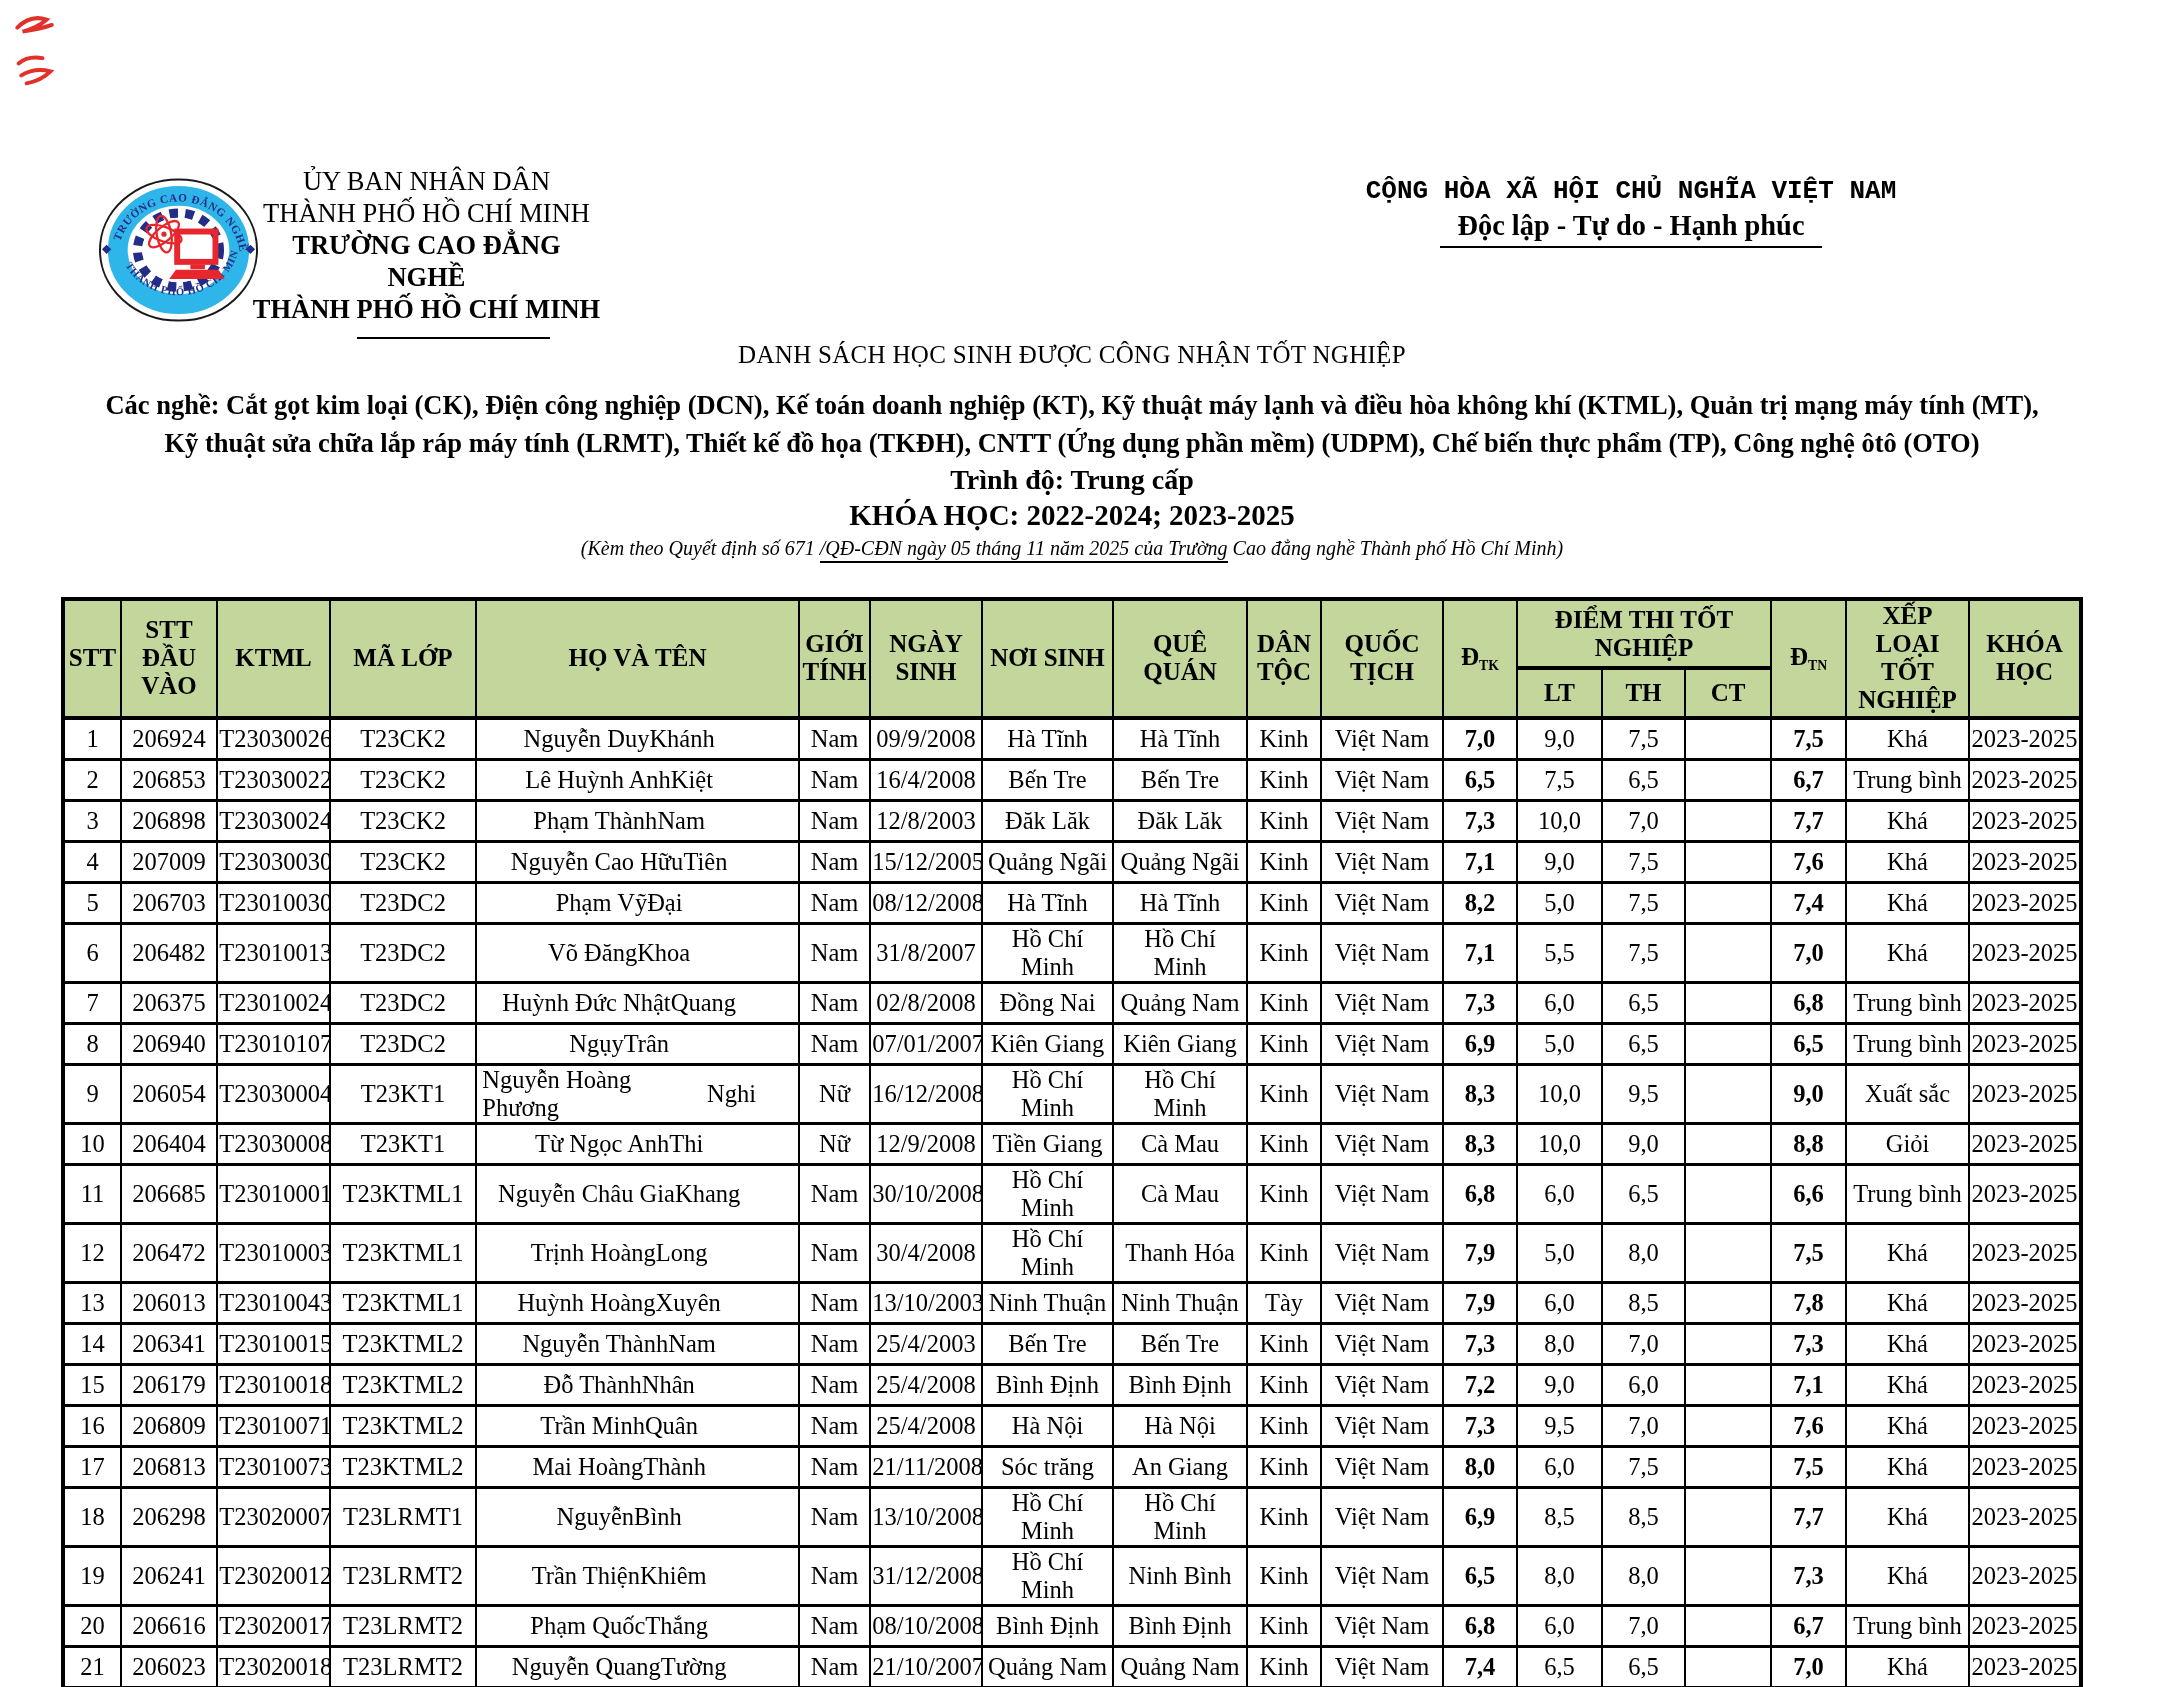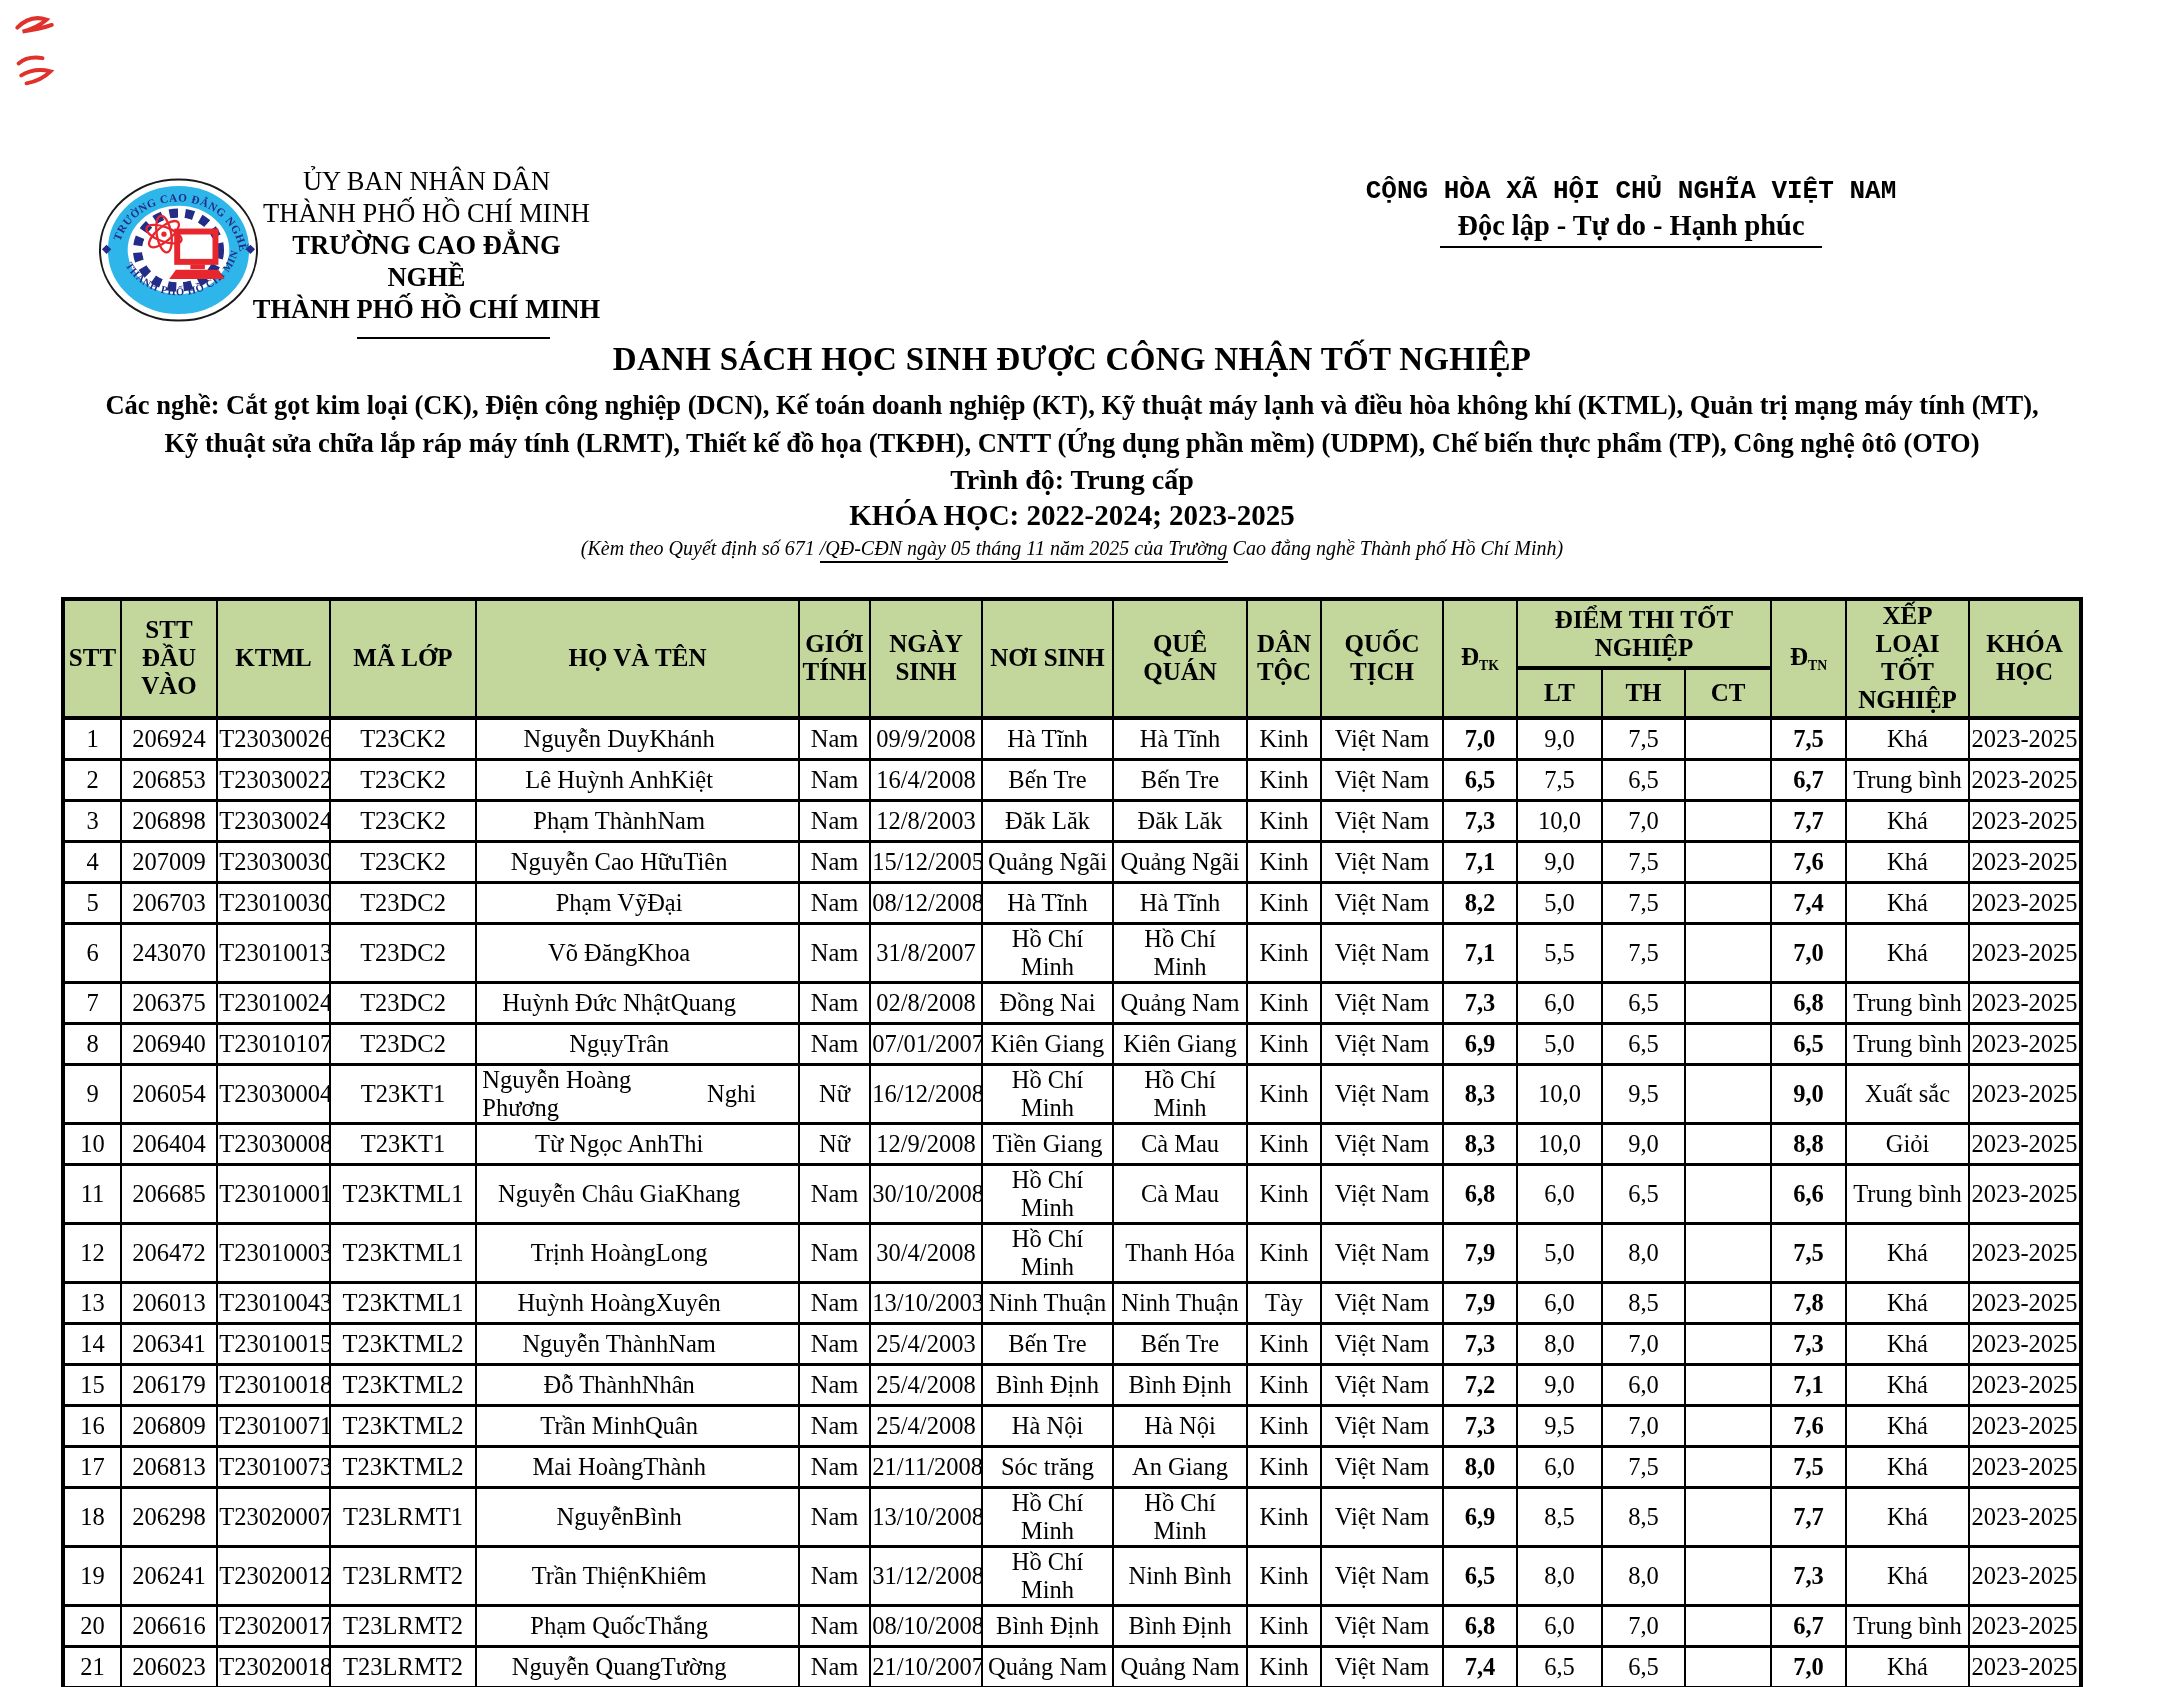--- a/index.html
+++ b/index.html
@@ -16,21 +16,21 @@
   .org-left{position:absolute;left:251px;top:165px;width:351px;text-align:center;font-size:26.5px;line-height:32px;}
   .org-left .b{font-weight:bold;}
   .u-part{border-bottom:2.6px solid #000;padding-bottom:13px;}
 
   
   .org-right{position:absolute;left:1343px;top:176px;width:576px;text-align:center;}
   .org-right .l1{font-weight:bold;font-size:26px;line-height:30px;font-family:Liberation Mono, monospace;}
   .org-right .l2{display:inline-block;font-weight:bold;font-size:28.4px;line-height:33px;margin-top:2.6px;border-bottom:2.6px solid #000;padding:0 17px 4px 17px;}
 
   .centerband{position:absolute;left:61px;width:2022px;text-align:center;}
-  .doc-title{top:341px;font-size:33px;font-weight:bold;letter-spacing:0.3px;}
+  .doc-title{top:341px;font-size:25px;font-weight:normal;letter-spacing:0.3px;}
   .trades{top:386px;font-size:26.5px;font-weight:bold;line-height:38px;}
   .level{top:464px;font-size:28px;font-weight:bold;}
   .course{top:499px;font-size:29px;font-weight:bold;}
   .decision{top:537px;font-size:20px;font-style:italic;}
   .decision .u{border-bottom:2px solid #000;padding-bottom:2px;}
 
   
   table.list{position:absolute;left:61px;top:597px;border-collapse:collapse;table-layout:fixed;width:2019px;border:4.6px solid #000;}
   table.list th,table.list td{border:2px solid #000;overflow:hidden;}
   table.list th{background:#c3d69b;font-weight:bold;font-size:25px;line-height:1.12;padding:1.3px 1.3px;vertical-align:middle;text-align:center;border-bottom-width:4px;border-top-width:4px;}
@@ -274,21 +274,21 @@
       <td class="c bold">8,2</td>
       <td class="c">5,0</td>
       <td class="c">7,5</td>
       <td class="c"></td>
       <td class="c bold">7,4</td>
       <td class="c">Khá</td>
       <td class="c">2023-2025</td>
     </tr>
         <tr>
       <td class="c">6</td>
-      <td class="c">243070</td>
+      <td class="c">206482</td>
       <td class="c">T23010013</td>
       <td class="c">T23DC2</td>
       <td class="name-cell">
         <div class="name-wrap">
           <span class="ho">Võ Đăng</span>
           <span class="ten">Khoa</span>
         </div>
       </td>
       <td class="c">Nam</td>
       <td class="c">31/8/2007</td>

